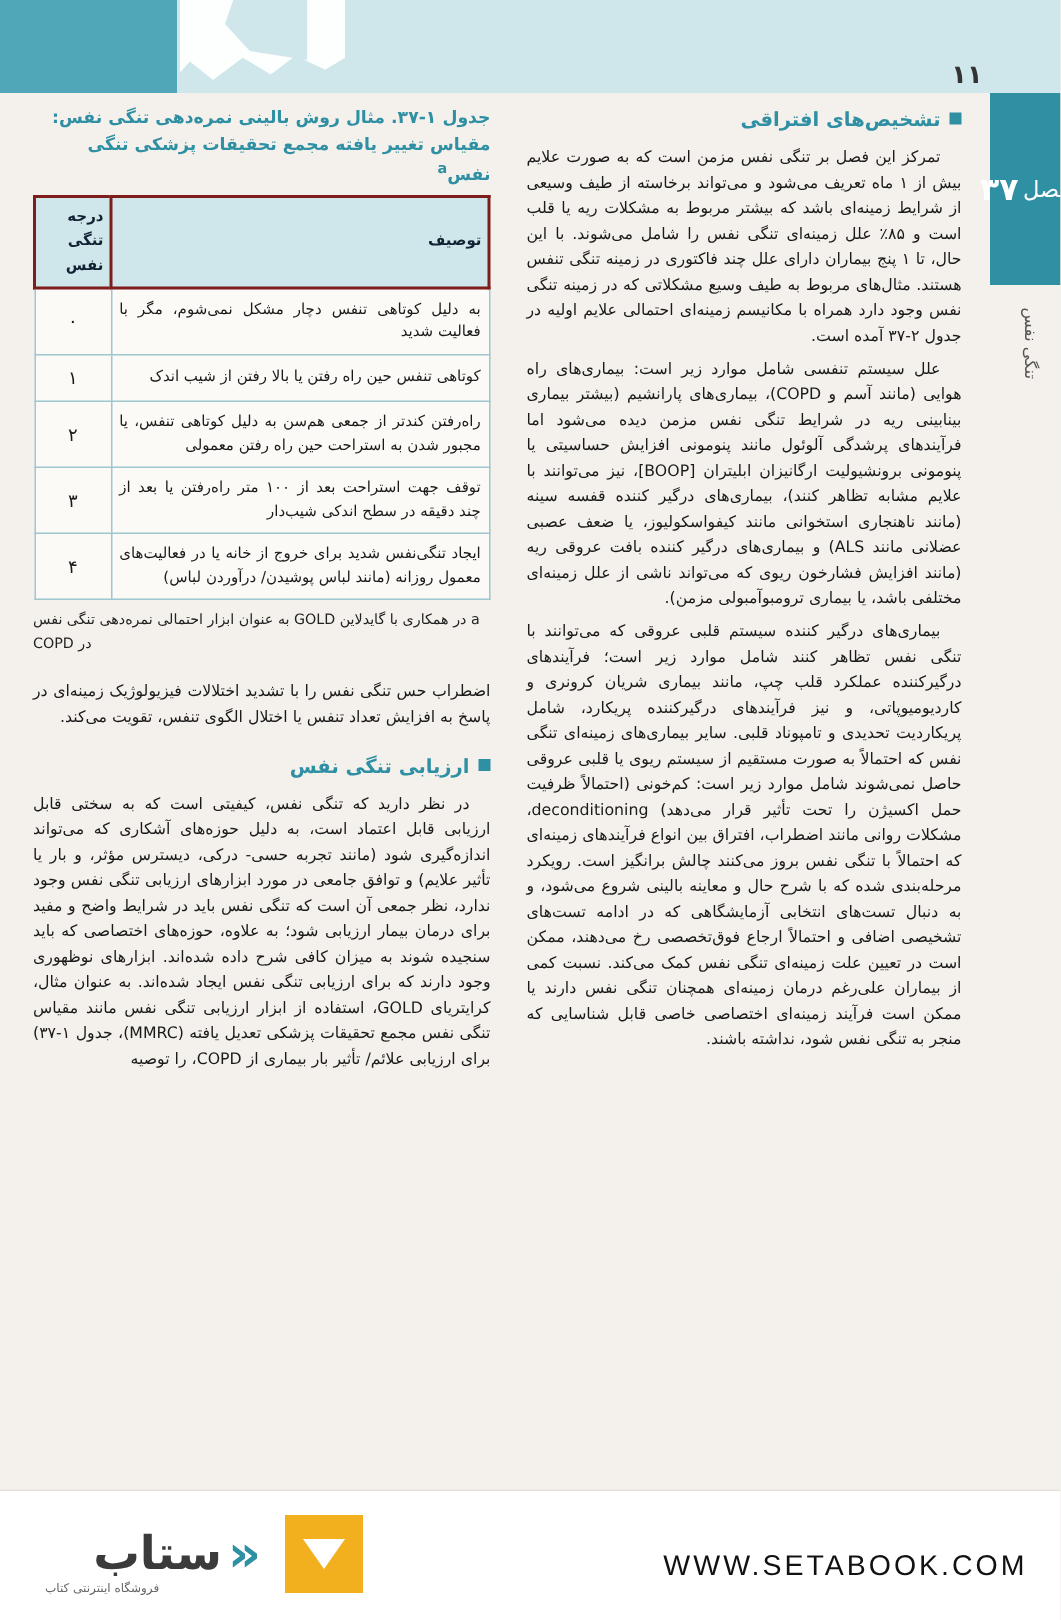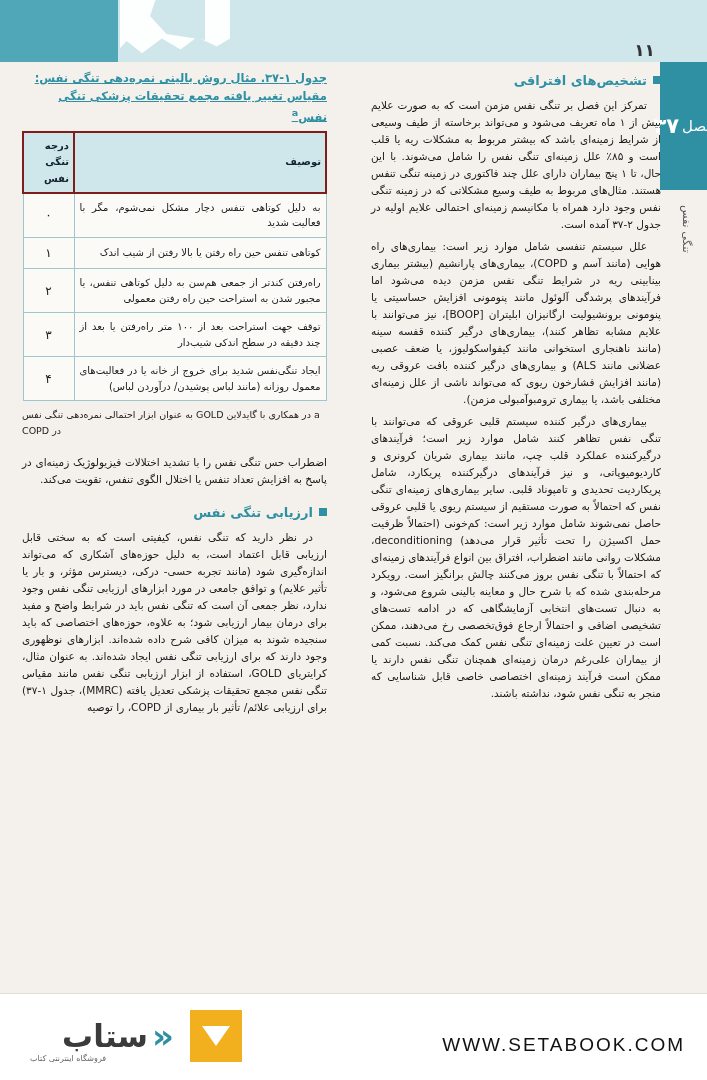--- a/index.html
+++ b/index.html
@@ -48,37 +48,37 @@
   }
   .page-number{
     position:absolute;top:40px;right:52px;
     font-size:17px;color:#333;font-weight:bold;
   }
   
   .col{
     position:absolute;top:70px;
     font-size:10.5px;line-height:1.62;color:#1a1a1a;text-align:justify;
   }
-  .col-right{ right:46px; width:290px; }
+  .col-right{ right:66px; width:290px; }
   .col-left{ left:22px; width:305px; }
 
   p{margin:0 0 5px 0;text-indent:14px;}
   p.noind{text-indent:0;}
   .h-sub{
     color:#2f8fa3;font-weight:bold;font-size:13px;margin:0 0 6px 0;text-indent:0;
   }
   .h-sub .bullet{
     display:inline-block;width:8px;height:8px;background:#2f8fa3;
     margin-left:6px;vertical-align:1px;
   }
 
   
   .tbl-title{
     color:#2f8fa3;font-weight:bold;font-size:11.5px;line-height:1.55;
-    text-align:right;margin-bottom:5px;text-decoration:underline;
+    text-align:right;margin-bottom:5px;
   }
   table.tbl{
     width:100%;border-collapse:collapse;font-size:10px;
   }
   table.tbl th{
     background:#cfe6ea;color:#123;font-weight:bold;
     border:2px solid #7f1d1d;padding:5px 4px;vertical-align:middle;
   }
   table.tbl td{
     border:1px solid #9dc6ce;padding:6px 5px;vertical-align:middle;

